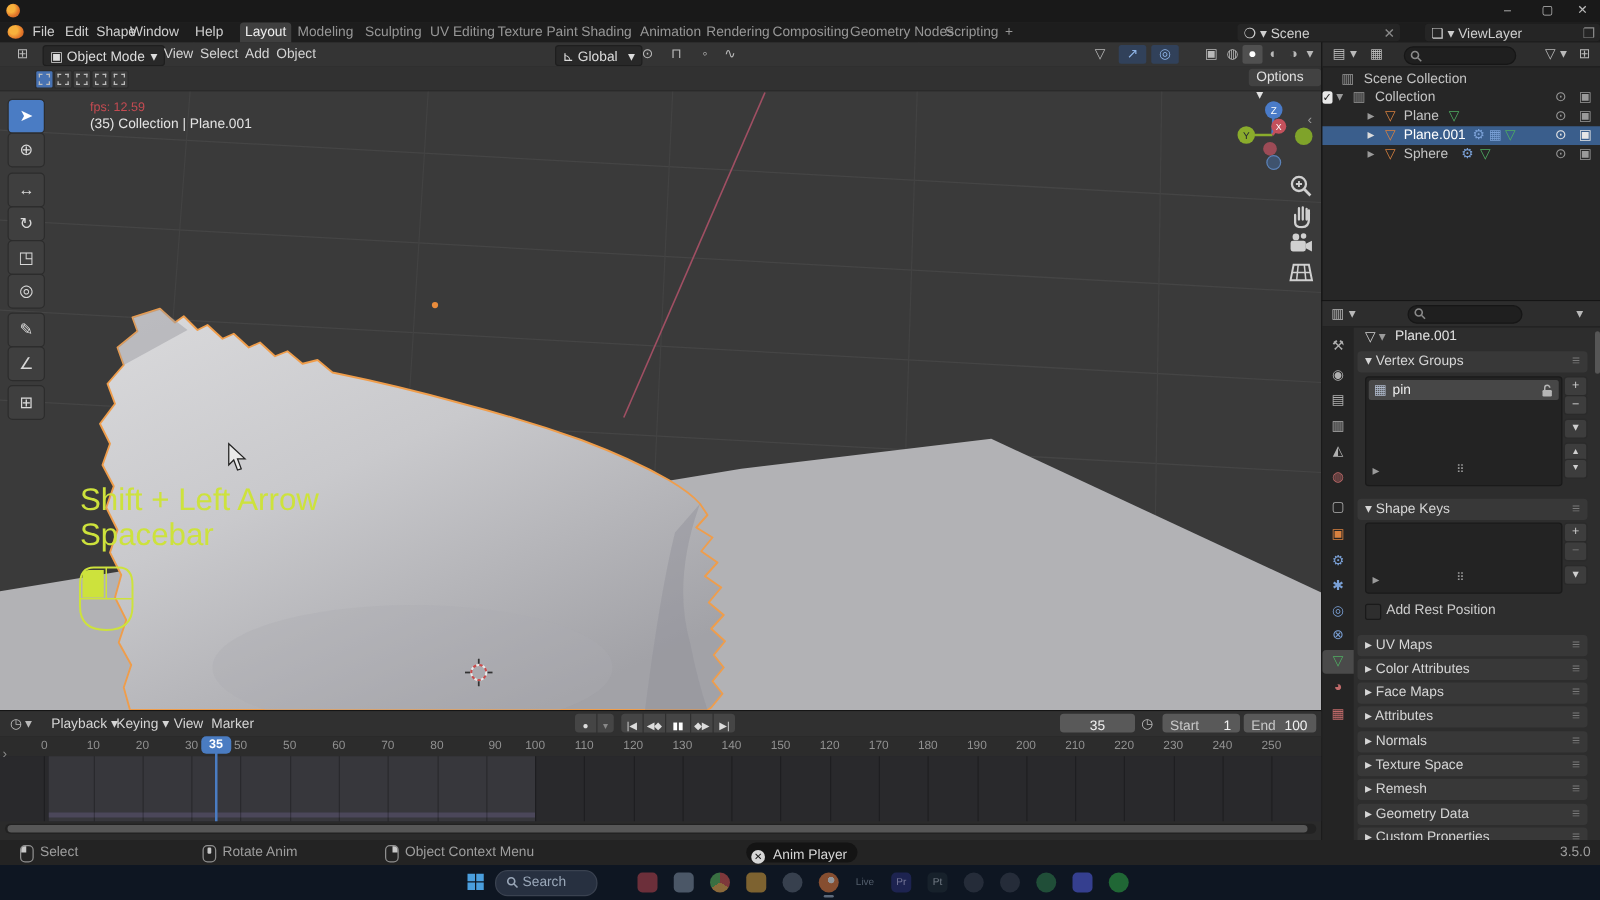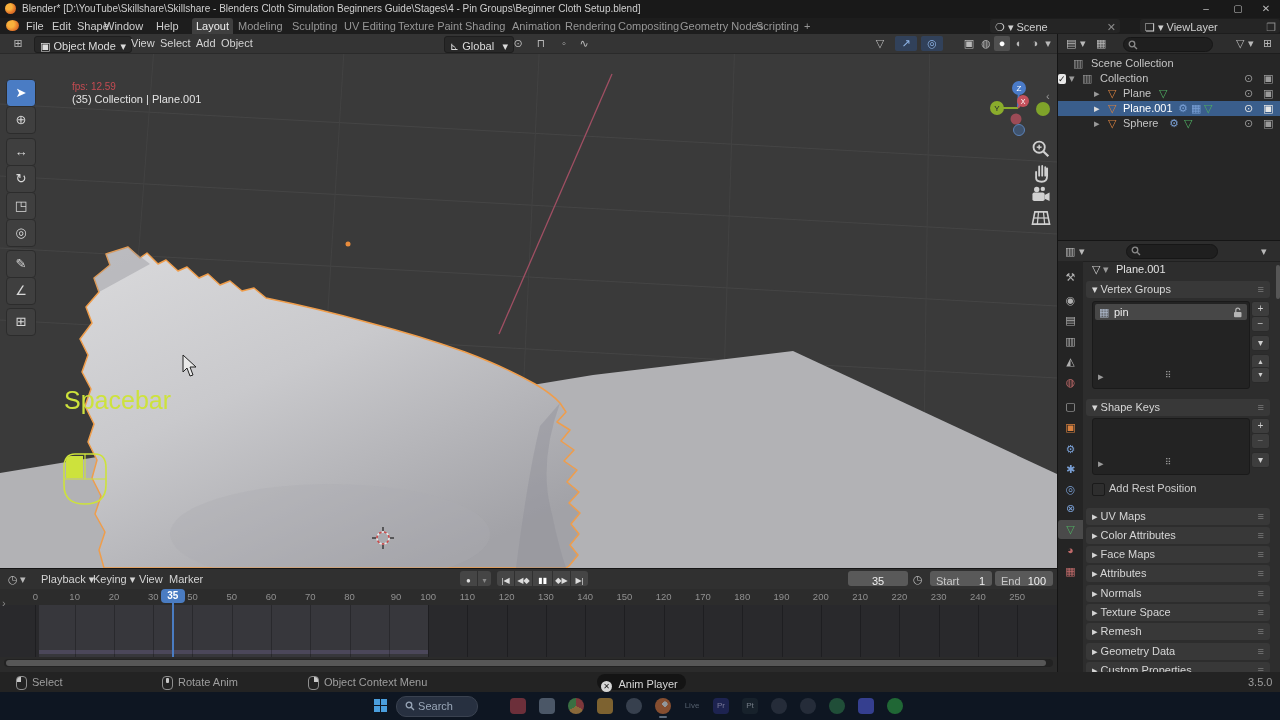--- a/index.html
+++ b/index.html
@@ -127,21 +127,20 @@
   .app.a-discord{background:#5562ea;}
   .app.a-whatsapp{background:#2fac46;border-radius:50%;}
 </style>
 </head>
 <body>
 
 <div id="screen">
 
   <div id="titlebar" class="r">
     <span class="r logo"></span>
-    <span class="r t nosel">Blender* [D:\YouTube\Skillshare\Skillshare - Blenders Cloth Simulation Beginners Guide\Stages\4 - Pin Groups\Beginner Cloth Setup.blend]</span>
     <span class="r winbtn" style="left:1192px">–</span>
     <span class="r winbtn" style="left:1224px">▢</span>
     <span class="r winbtn" style="left:1252px">✕</span>
   </div>
 
   <div id="topbar" class="r">
     <span class="r" style="left:6px;top:2px;width:13px;height:11px;border-radius:50%;background:radial-gradient(circle at 38% 38%,#f8b13c 0 30%,#e3762a 65%,#b5561d 100%);"></span>
     <span class="r menu-item" style="left:22px">File</span>
     <span class="r menu-item" style="left:48px">Edit</span>
     <span class="r menu-item" style="left:73px">Shape</span>
@@ -244,35 +243,57 @@
       <span class="r icon-btn on" style="left:895px;width:22px;top:2px;height:15px;line-height:15px">↗</span>
       <span class="r icon-btn on" style="left:921px;width:22px;top:2px;height:15px;line-height:15px">◎</span>
       <span class="r icon-btn" style="left:960px;width:18px;line-height:19px">▣</span>
       <span class="r icon-btn" style="left:978px;width:16px;line-height:19px">◍</span>
       <span class="r icon-btn" style="left:994px;width:16px;line-height:19px;color:#fff;background:#505050;border-radius:2px;top:2px;height:15px;line-height:15px">●</span>
       <span class="r icon-btn" style="left:1011px;width:16px;line-height:19px">◐</span>
       <span class="r icon-btn" style="left:1027px;width:16px;line-height:19px">◑</span>
       <span class="r icon-btn" style="left:1042px;width:12px;line-height:19px">▾</span>
     </div>
 
+    <div id="vp-tools" class="r">
+      <span class="r selmode active" style="left:28px">
+          <span class="sq"></span>
+        </span>
+      <span class="r selmode" style="left:43px">
+          <span class="sq"></span>
+        </span>
+      <span class="r selmode" style="left:58px">
+          <span class="sq"></span>
+        </span>
+      <span class="r selmode" style="left:73px">
+          <span class="sq"></span>
+        </span>
+      <span class="r selmode" style="left:88px">
+          <span class="sq"></span>
+        </span>
+      <span class="r" id="options-btn" style="left:999px;top:2px">
+        <span>Options</span>
+        <span>▾</span>
+      </span>
+    </div>
 
     <div class="r toolbtn active" style="top:45px">➤</div>
     <div class="r toolbtn" style="top:72px">⊕</div>
     <div class="r toolbtn" style="top:104px">↔</div>
     <div class="r toolbtn" style="top:131px">↻</div>
     <div class="r toolbtn" style="top:158px">◳</div>
     <div class="r toolbtn" style="top:185px">◎</div>
     <div class="r toolbtn" style="top:216px">✎</div>
     <div class="r toolbtn" style="top:243px">∠</div>
     <div class="r toolbtn" style="top:274px">⊞</div>
 
     <span class="r nosel" id="fps" style="left:72px;top:47px">fps: 12.59</span>
     <span class="r nosel" id="ctx-label" style="left:72px;top:59px">(35) Collection | Plane.001</span>
 
     <div class="r nosel" id="screencast-text" style="left:64px;top:352px">
+      <div>Shift + Left Arrow</div>
       <div>Spacebar</div>
     </div>
     <svg class="r" style="left:62px;top:418px" width="46" height="54" viewBox="0 0 46 54">
       <path d="M23,2 L33,2 Q44,2 44,16 L44,33 Q44,52 23,52 Q2,52 2,33 L2,16 Q2,2 13,2 Z" fill="none" stroke="#cde23c" stroke-width="1.6"></path>
       <path d="M4,9 Q4,4 9,4 L21,4 L21,26 L4,26 Z" fill="#cde23c"></path>
       <line x1="23" y1="2" x2="23" y2="27" stroke="#cde23c" stroke-width="1.2"></line>
       <line x1="2" y1="27" x2="44" y2="27" stroke="#cde23c" stroke-width="1.2"></line>
     </svg>
 
     <svg class="r" style="left:985px;top:41px" width="70" height="70" viewBox="0 0 70 70">

